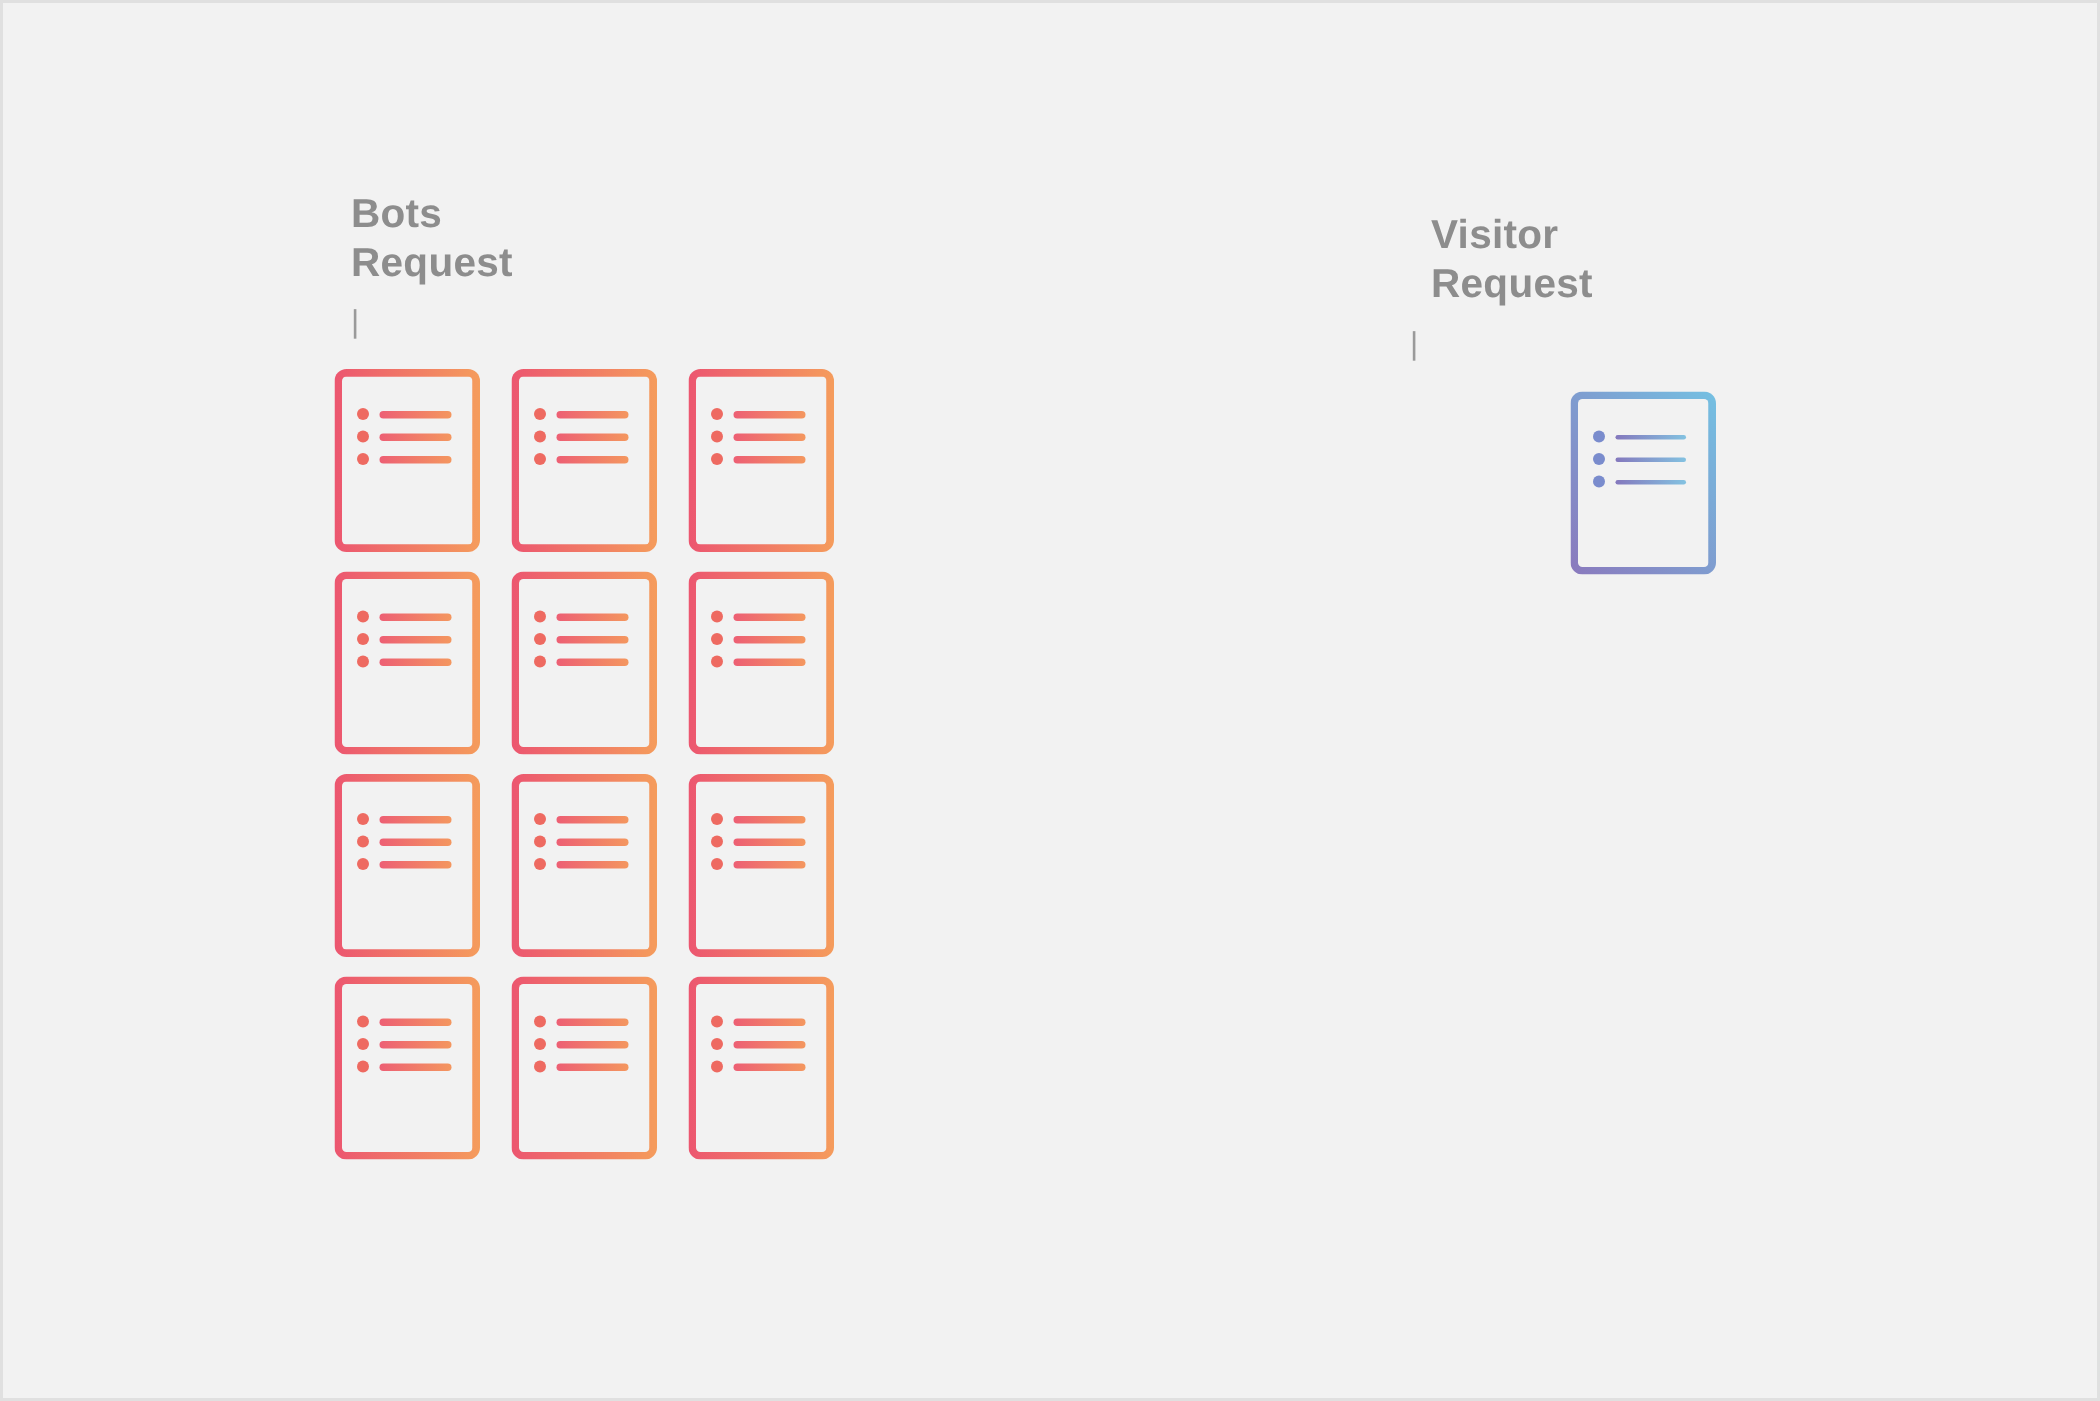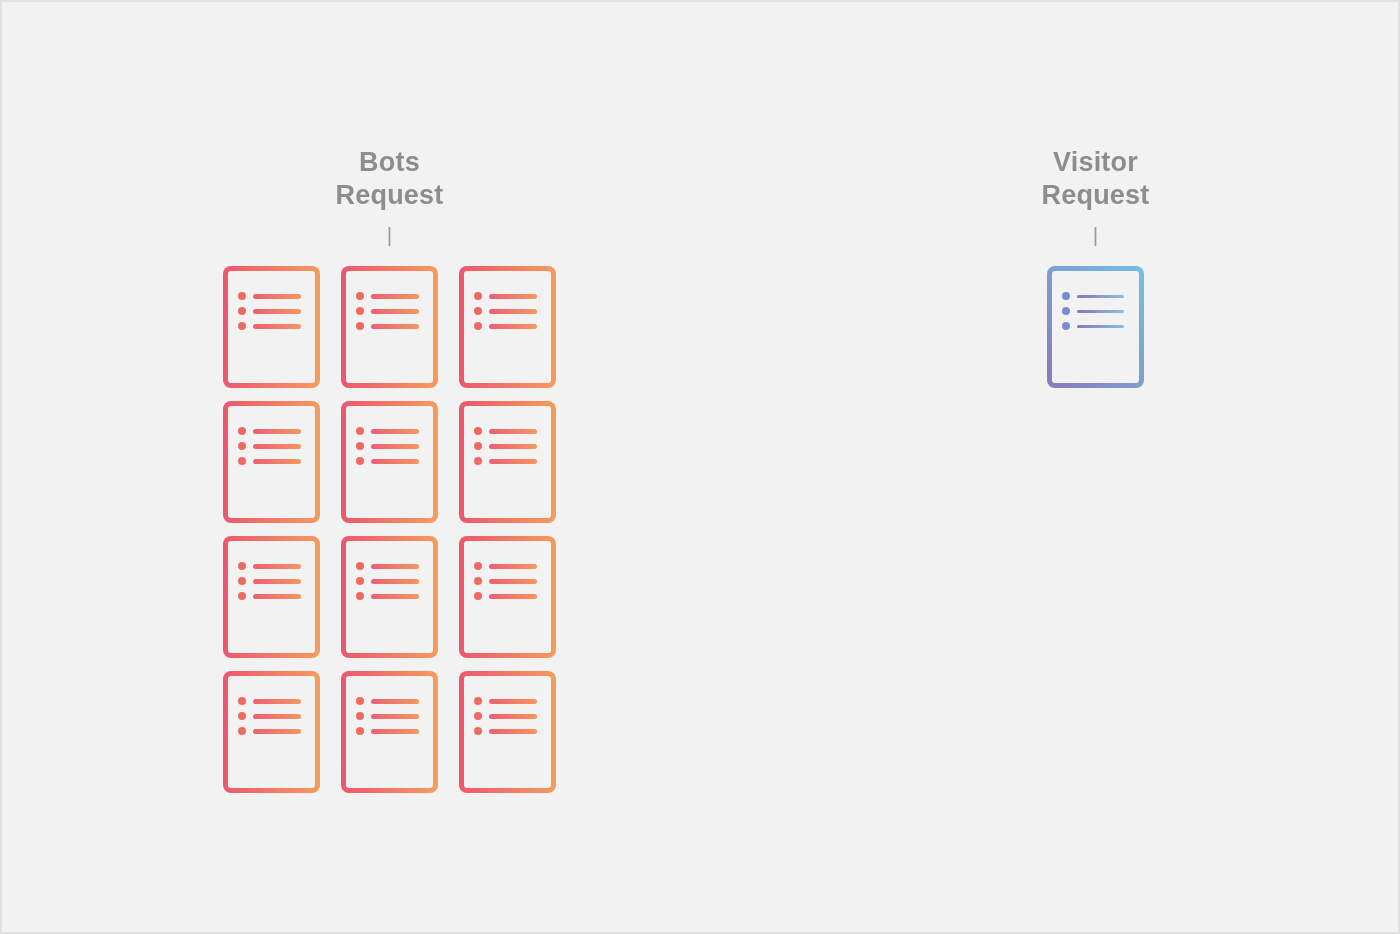--- a/index.html
+++ b/index.html
@@ -11,23 +11,22 @@
     height: 934px;
     position: relative;
     overflow: hidden;
     background: var(--bg, #f2f2f2);
     font-family: "Liberation Sans", "DejaVu Sans", sans-serif;
     box-shadow: inset 0 0 0 2px var(--frame, #e0e0e0);
   }
 
   .group {
     position: absolute;
-    top: 146px;
+    top: 126px;
     width: 311px;
-    text-align: center;
   }
   .bots-group    { left: 234px; }
   .visitor-group { left: 940px; }
 
   .group-title {
     color: var(--title-color, #8d8d8d);
     font-size: 27px;
     line-height: 33px;
     font-weight: bold;
     letter-spacing: 0.2px;
@@ -280,21 +279,21 @@
         </div>
         <div class="doc-row">
           <span class="dot"></span>
           <span class="line"></span>
         </div>
       </div>
     </div>
 </section>
 
 <section class="group visitor-group">
-  <h2 class="group-title" style="margin:0;">
+  <h2 class="group-title" style="margin:14px;">
     <span class="title-line">Visitor</span>
     <span class="title-line">Request</span>
   </h2>
   <span class="connector">|</span>
   <div class="docs-grid single">
       <div class="doc-card visitor">
         <div class="doc-row">
           <span class="dot"></span>
           <span class="line"></span>
         </div>

